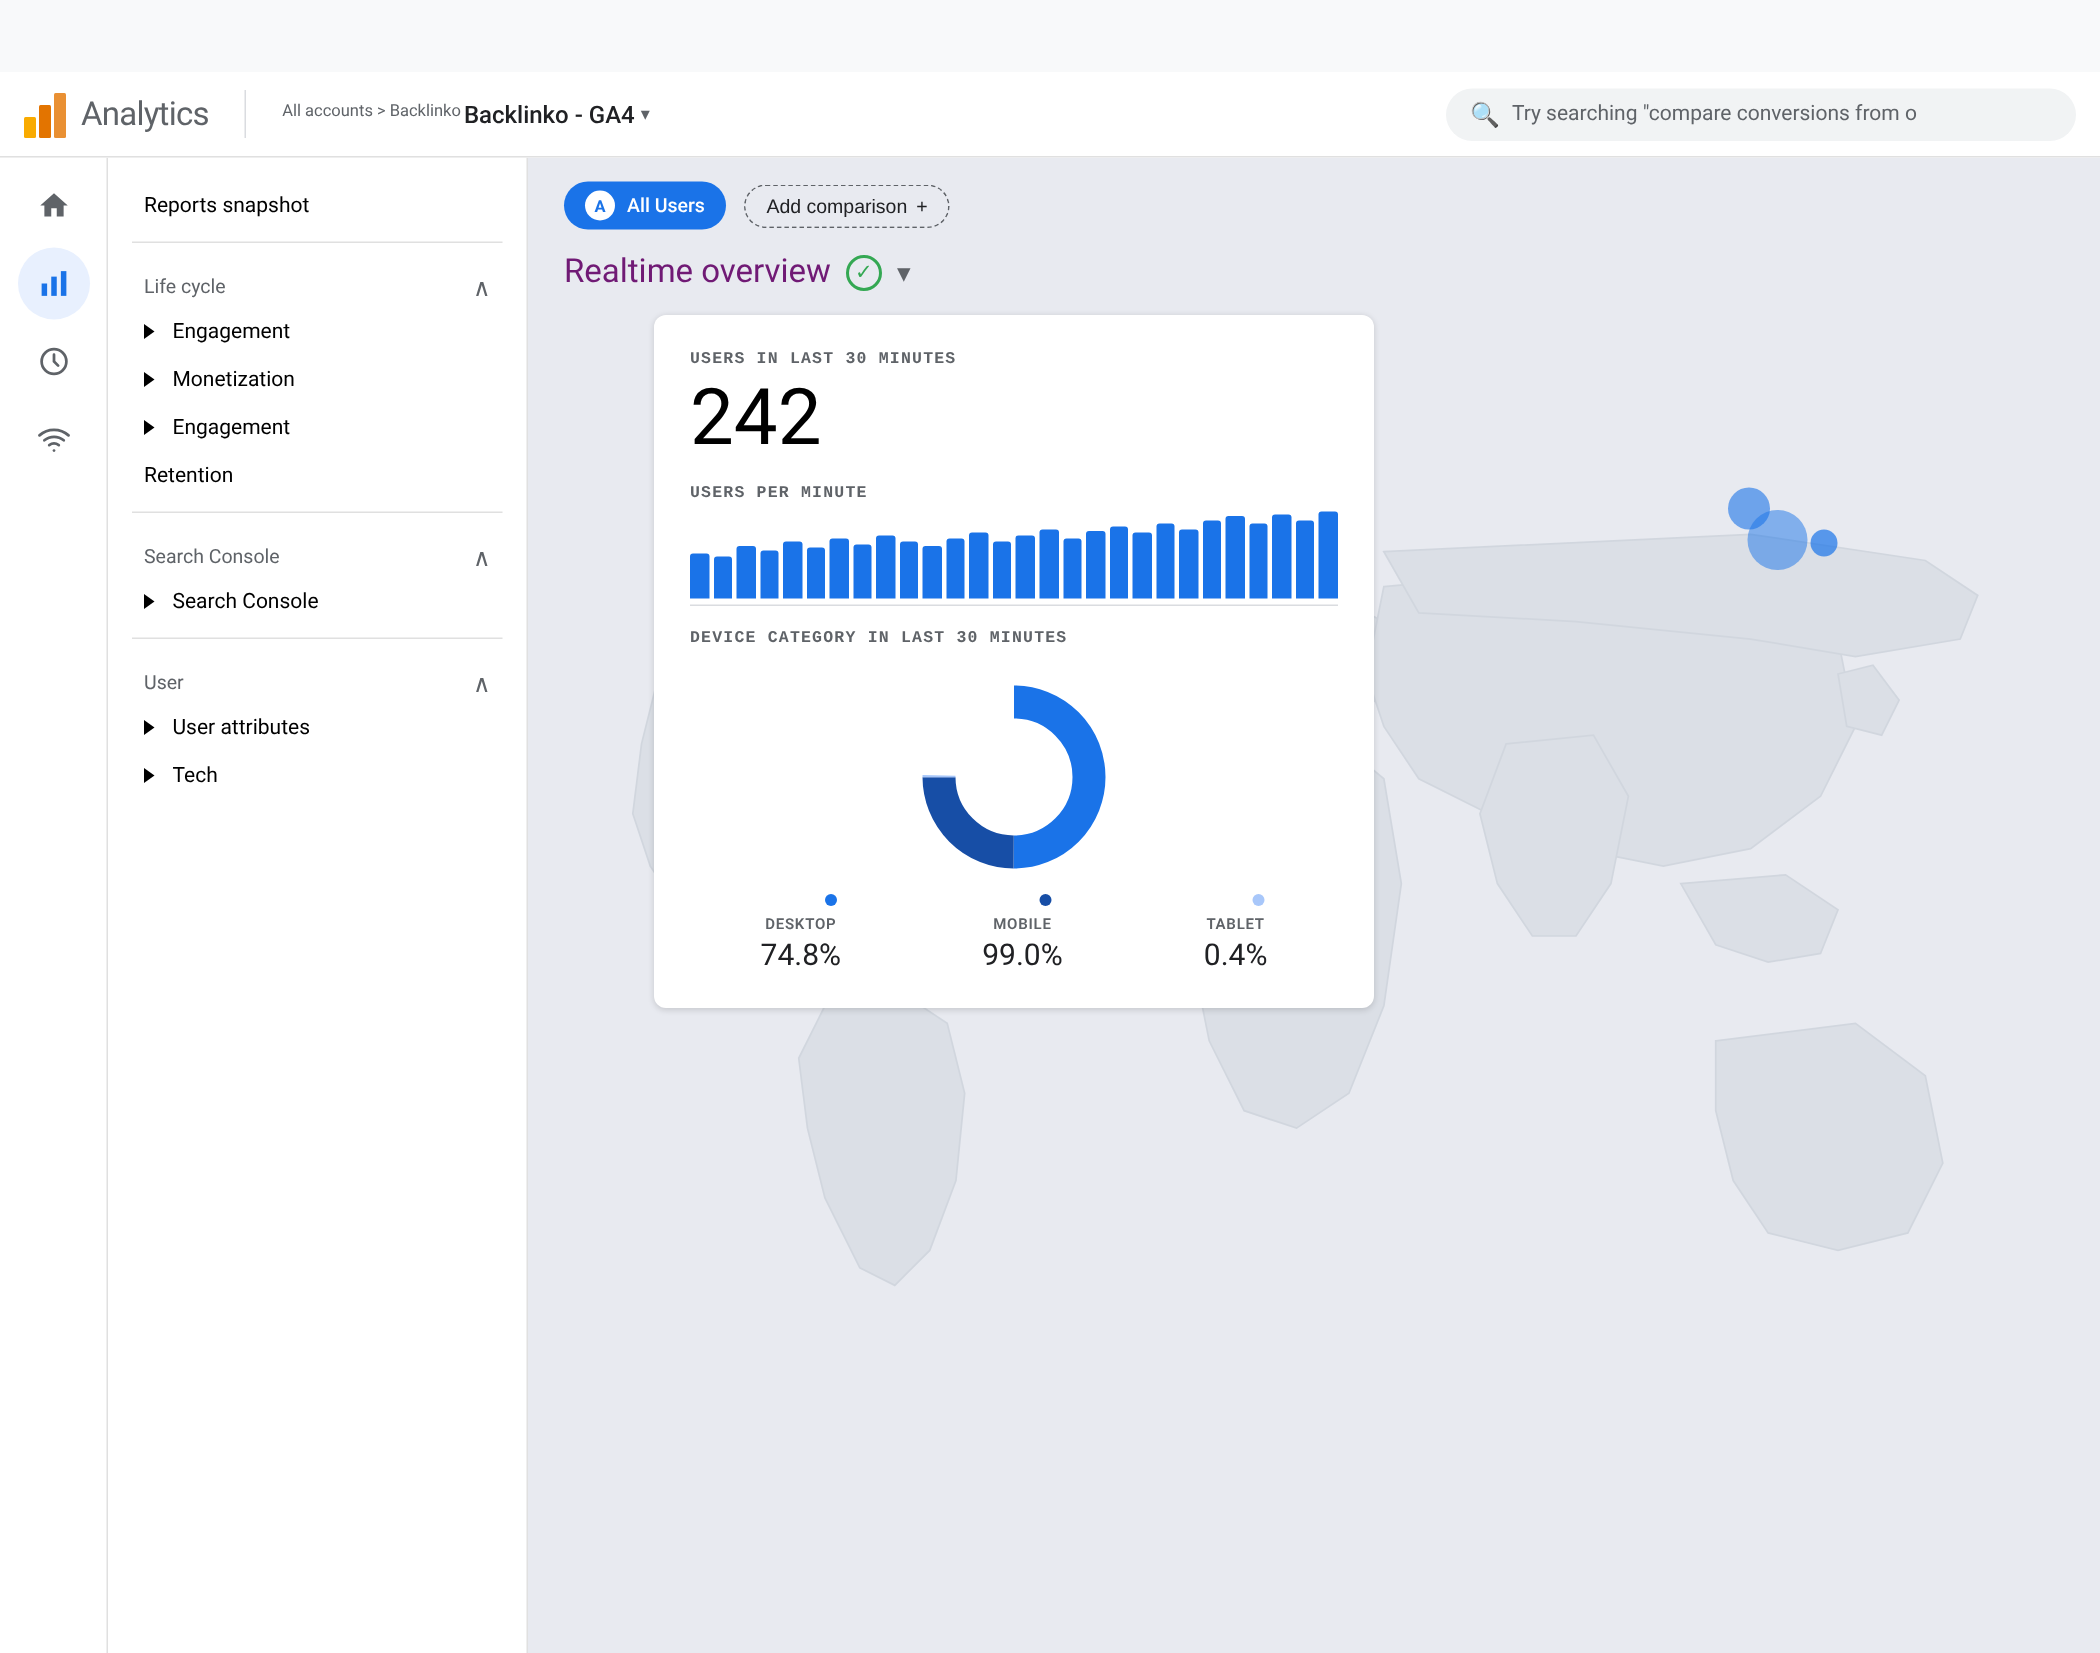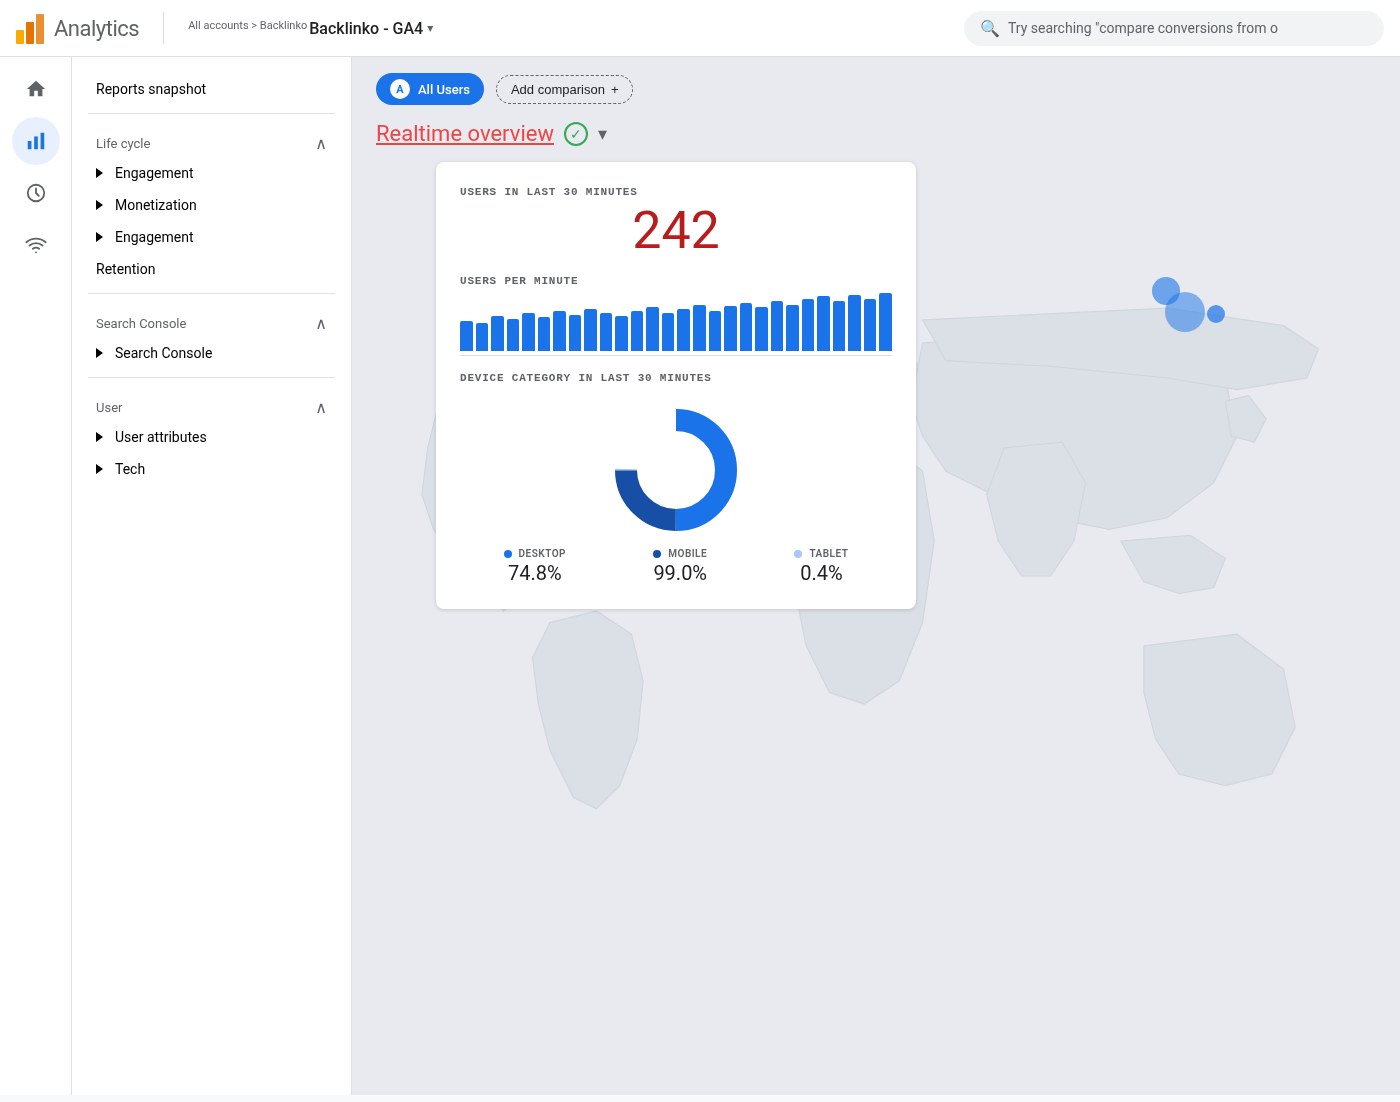--- a/index.html
+++ b/index.html
@@ -9,20 +9,21 @@
     .header {
       display: flex;
       align-items: center;
       height: 57px;
       background: #fff;
       border-bottom: 1px solid #e0e0e0;
       padding: 0 16px;
       gap: 16px;
       position: relative;
       z-index: 10;
+      margin-top: 48px;
     }
     .header-logo {
       display: flex;
       align-items: center;
       gap: 10px;
     }
     .logo-bars {
       display: flex;
       align-items: flex-end;
       gap: 2px;
@@ -245,22 +246,21 @@
     
     .section-heading {
       display: flex;
       align-items: center;
       gap: 10px;
       margin-bottom: 16px;
     }
     .section-heading-text {
       font-size: 22px;
       font-weight: 400;
-      color: #ef4444;
-      text-decoration: underline;
+      color: #701a75;
     }
     .check-icon {
       width: 24px;
       height: 24px;
       border-radius: 50%;
       border: 2px solid #34a853;
       display: flex;
       align-items: center;
       justify-content: center;
       color: #34a853;
@@ -286,24 +286,23 @@
       font-weight: 600;
       color: #5f6368;
       letter-spacing: 0.8px;
       text-transform: uppercase;
       margin-bottom: 4px;
       font-family: Liberation Mono, monospace;
     }
     .stat-big-number {
       font-size: 52px;
       font-weight: 400;
-      color: #b91c1c;
+      color: #000000;
       line-height: 1.1;
       margin-bottom: 16px;
-      text-align: center;
     }
 
     
     .bar-chart {
       display: flex;
       align-items: flex-end;
       gap: 3px;
       height: 60px;
       margin-bottom: 4px;
     }
@@ -336,22 +335,23 @@
       margin-top: 8px;
     }
     .legend-item {
       display: flex;
       flex-direction: column;
       align-items: center;
       gap: 2px;
     }
     .legend-dot-row {
       display: flex;
-      align-items: center;
+      align-items: flex-end;
       gap: 7px;
+      flex-direction: column;
     }
     .legend-dot {
       width: 8px;
       height: 8px;
       border-radius: 50%;
     }
     .legend-label {
       font-size: 10px;
       font-weight: 600;
       color: #5f6368;

